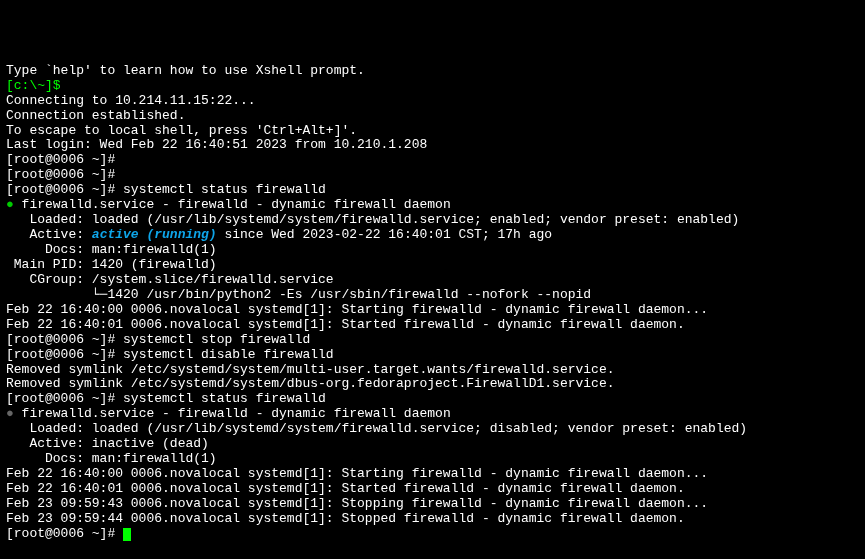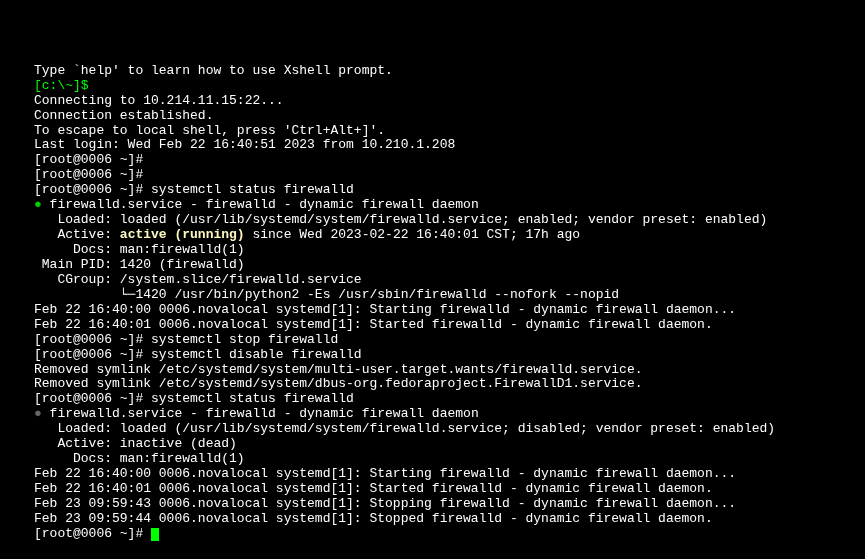--- a/index.html
+++ b/index.html
@@ -8,25 +8,25 @@
       color: #fff;
       font-family: 'Consolas', 'Courier New', monospace;
       font-size: 13px;
       line-height: 1.15;
       padding: 4px 6px;
       width: 865px;
       height: 559px;
       white-space: pre;
       overflow: hidden;
     }
-    .line { display: block; margin-left: 28px; }
+    .line { display: block; }
     .green { color: #00ff00; }
     .dot-green { color: #00cc00; }
     .dot-gray { color: #666; }
-    .bright-green { color: #fef9c3; font-weight: bold; }
+    .bright-green { color: #0ea5e9; font-weight: bold; font-style: italic; }
     .cursor {
       display: inline-block;
       width: 8px;
       height: 13px;
       background: #00ff00;
       vertical-align: text-bottom;
     }
   </style>
 </head>
 <body>

